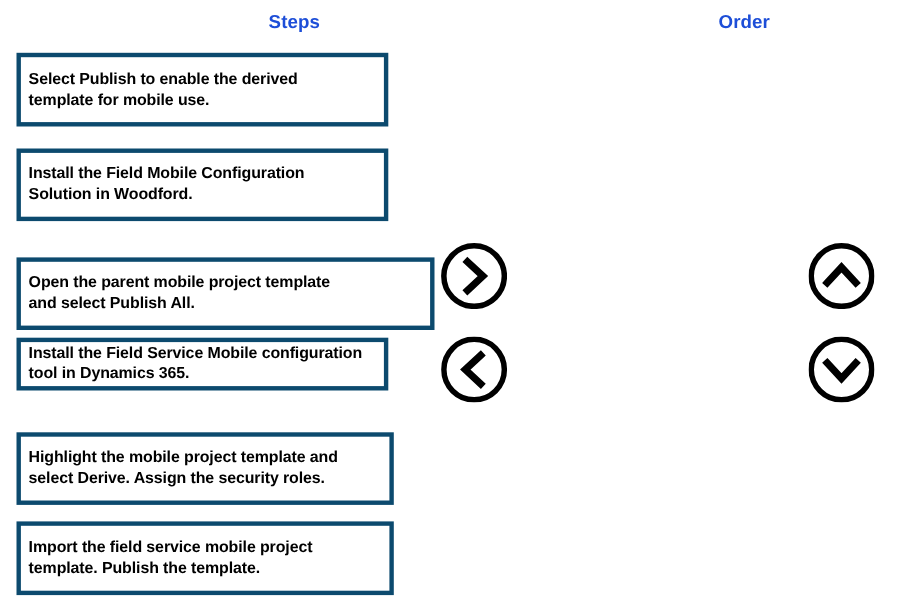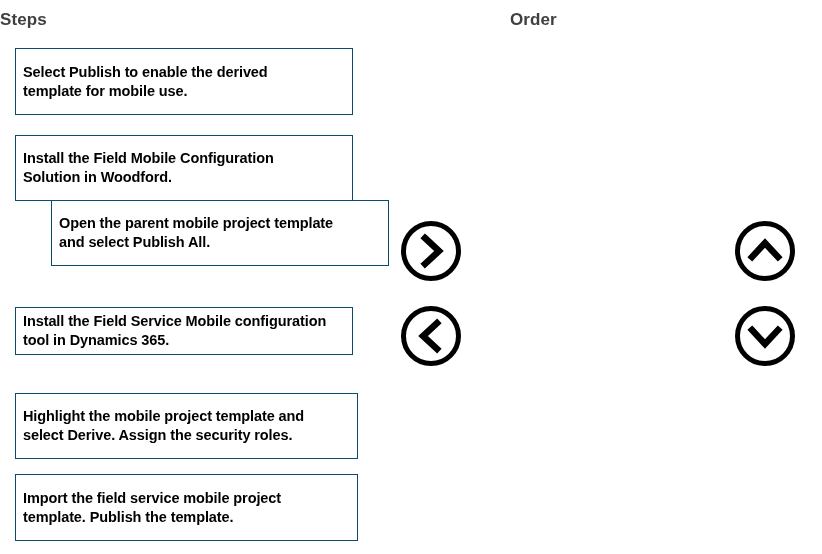--- a/index.html
+++ b/index.html
@@ -14,22 +14,22 @@
     overflow: hidden;
     font-family: "Liberation Sans", sans-serif;
     color: #000000;
   }
 
   
   .col-header {
     position: absolute;
     font-size: 17px;
     font-weight: bold;
-    color: #404040;
-    text-align: left;
+    color: #1d4ed8;
+    text-align: right;
     letter-spacing: 0.1px;
     white-space: nowrap;
   }
   #steps-header {
     left: 0px;
     top: 10px;
     width: 291px;
   }
   #order-header {
     left: 510px;
@@ -43,37 +43,37 @@
     left: 0;
     top: 0;
     width: 380px;
     height: 554px;
   }
   .step-box {
     position: absolute;
     left: 15px;
     box-sizing: border-box;
     background: #ffffff;
-    border: 1px solid #0c4a6e;
+    border: 4px solid #0c4a6e;
     padding: 0 6px 0 7px;
     display: flex;
     align-items: center;
   }
   .step-text {
     font-size: 14.5px;
     font-weight: bold;
     line-height: 19px;
     color: #000000;
     letter-spacing: -0.1px;
     white-space: pre-line;
   }
 
   .step-box.b1 { top: 48px;  width: 338px; height: 67px; }
   .step-box.b2 { top: 135px; width: 338px; height: 66px; }
-  .step-box.b3 { top: 200px; width: 338px; height: 66px; margin-left: 36px; }
+  .step-box.b3 { top: 234px; width: 380px; height: 66px; }
   .step-box.b4 { top: 307px; width: 338px; height: 48px; }
   .step-box.b5 { top: 393px; width: 343px; height: 66px; }
   .step-box.b6 { top: 474px; width: 343px; height: 67px; }
 
   
   .circle-btn {
     position: absolute;
     width: 60px;
     height: 60px;
     border-radius: 50%;

